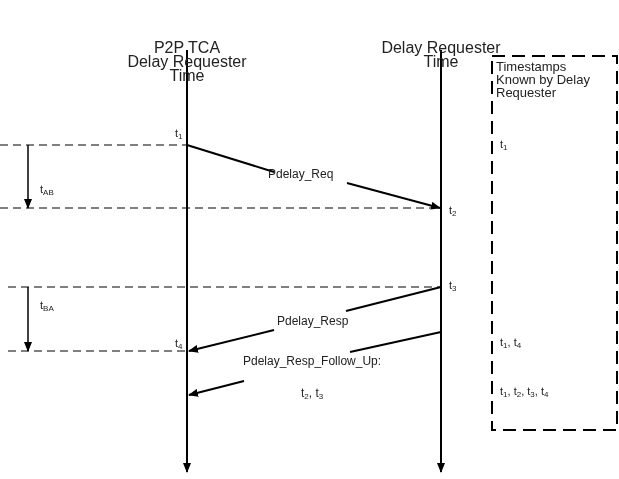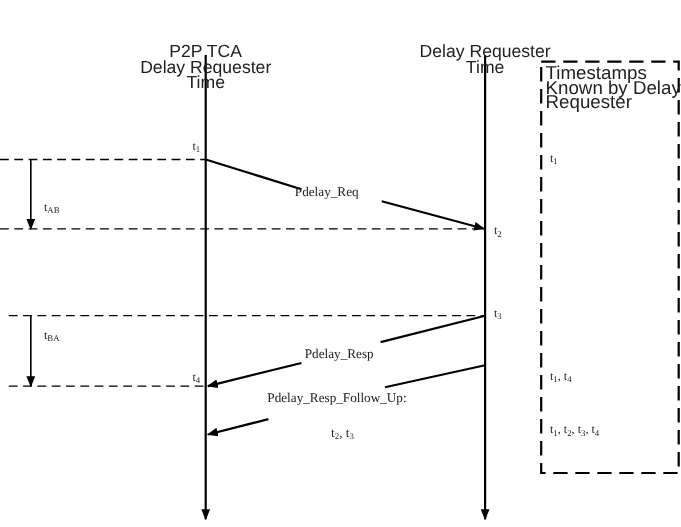--- a/index.html
+++ b/index.html
@@ -1,21 +1,21 @@
 <!DOCTYPE html>
 <html><head>
 <meta charset="utf-8">
 <style>
   html,body{margin:0;padding:0;background:#ffffff;}
   body{width:619px;height:479px;position:relative;overflow:hidden;font-family:"Liberation Sans",sans-serif;color:#222;}
   .hdr{position:absolute;text-align:center;font-size:16px;line-height:14px;width:140px;margin-top:37px;}
-  .lbl{position:absolute;font-size:11px;white-space:nowrap;line-height:13px;font-family:Liberation Serif, serif;}
+  .lbl{position:absolute;font-size:11px;white-space:nowrap;line-height:13px;}
   .lbl sub{font-size:8px;vertical-align:-2px;line-height:0;}
   svg{position:absolute;left:0;top:0;}
-  .boxtitle{position:absolute;font-size:17px;line-height:13px;}
+  .boxtitle{position:absolute;font-size:13px;line-height:13px;}
 </style>
 </head>
 <body>
 
 <svg width="619" height="479">
   <defs>
     <marker id="ah" markerWidth="10" markerHeight="8" refX="9" refY="4" orient="auto" markerUnits="userSpaceOnUse">
       <path d="M0,0 L10,4 L0,8 z" fill="#000"></path>
     </marker>
   </defs>

